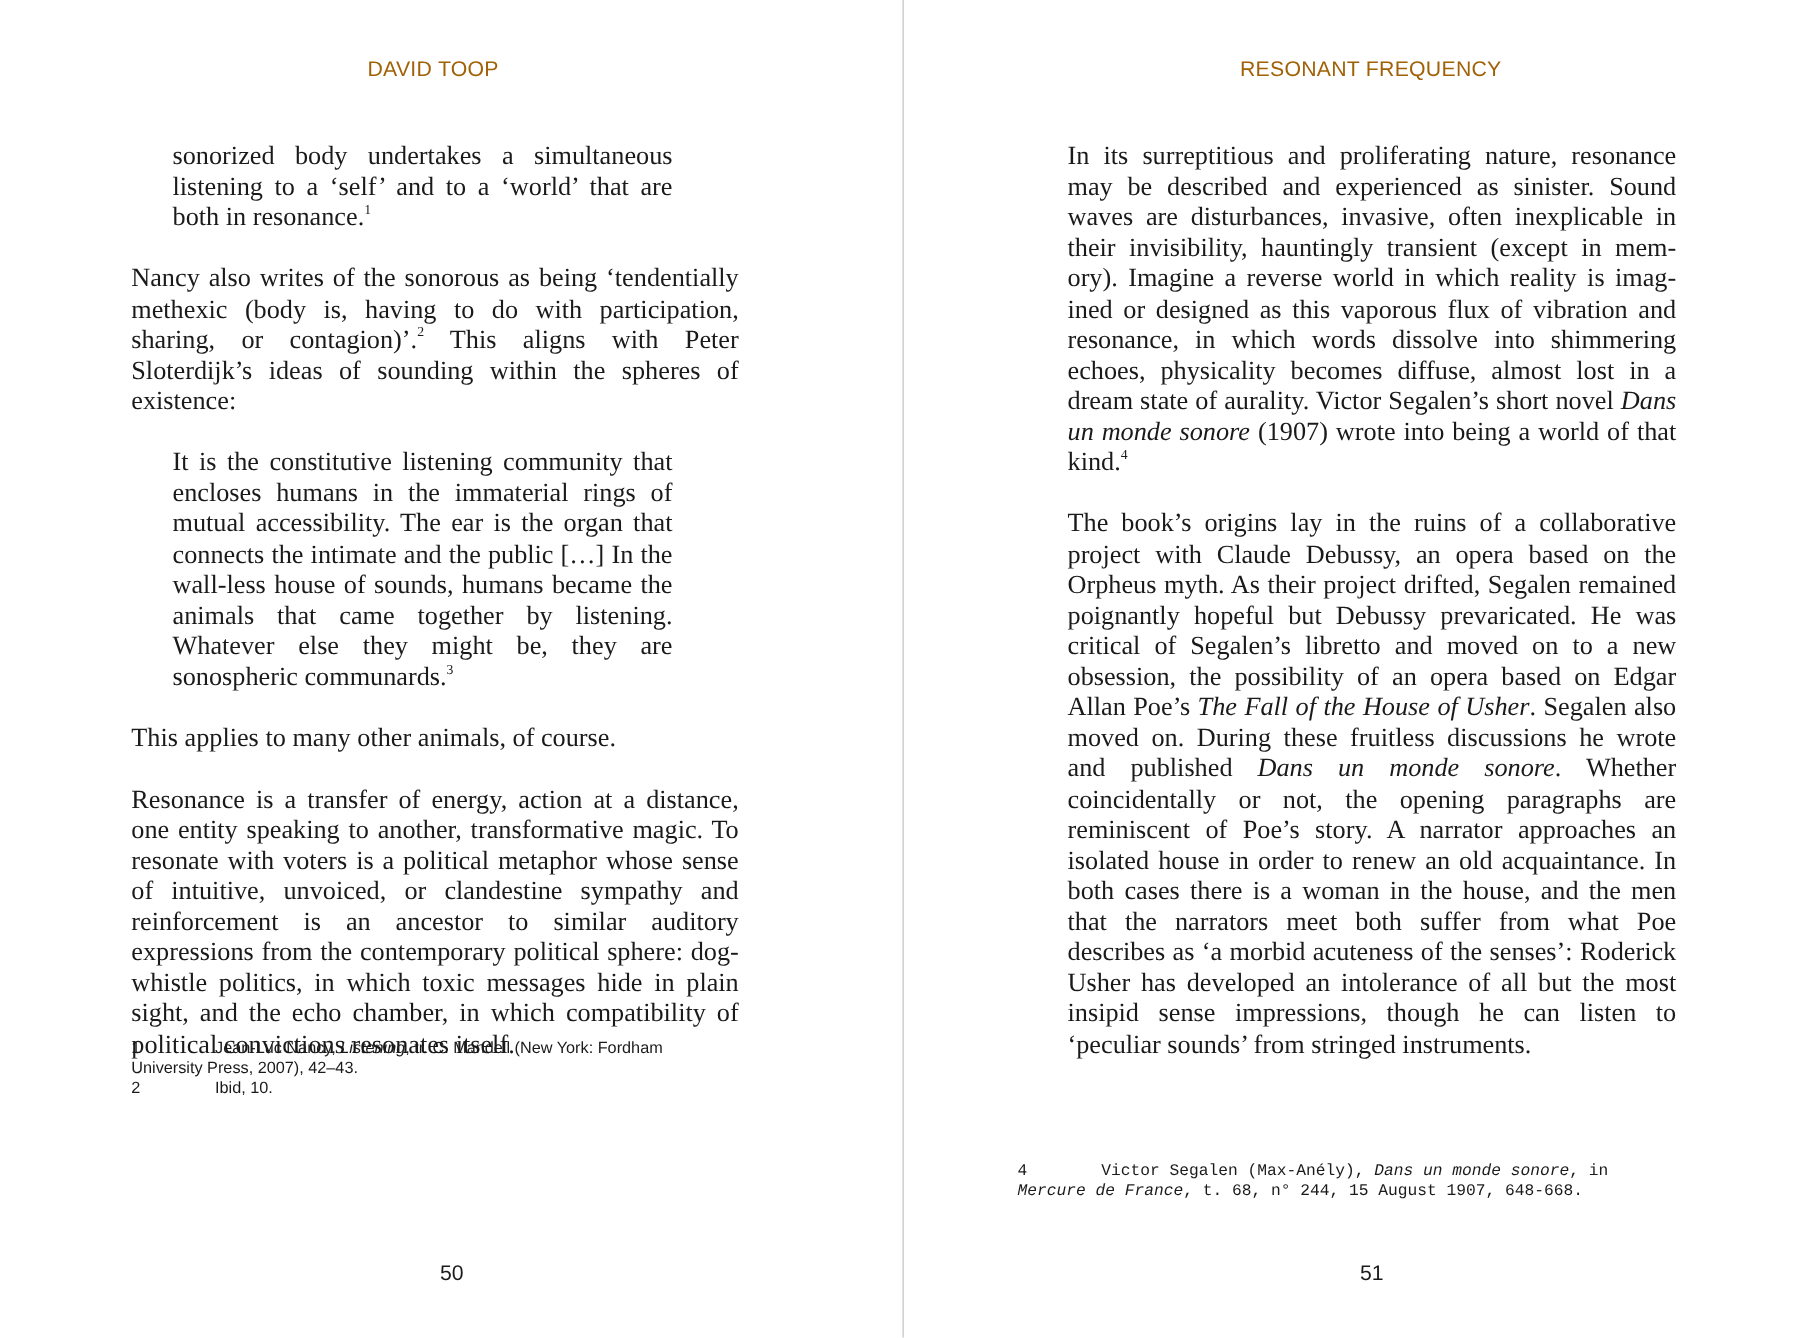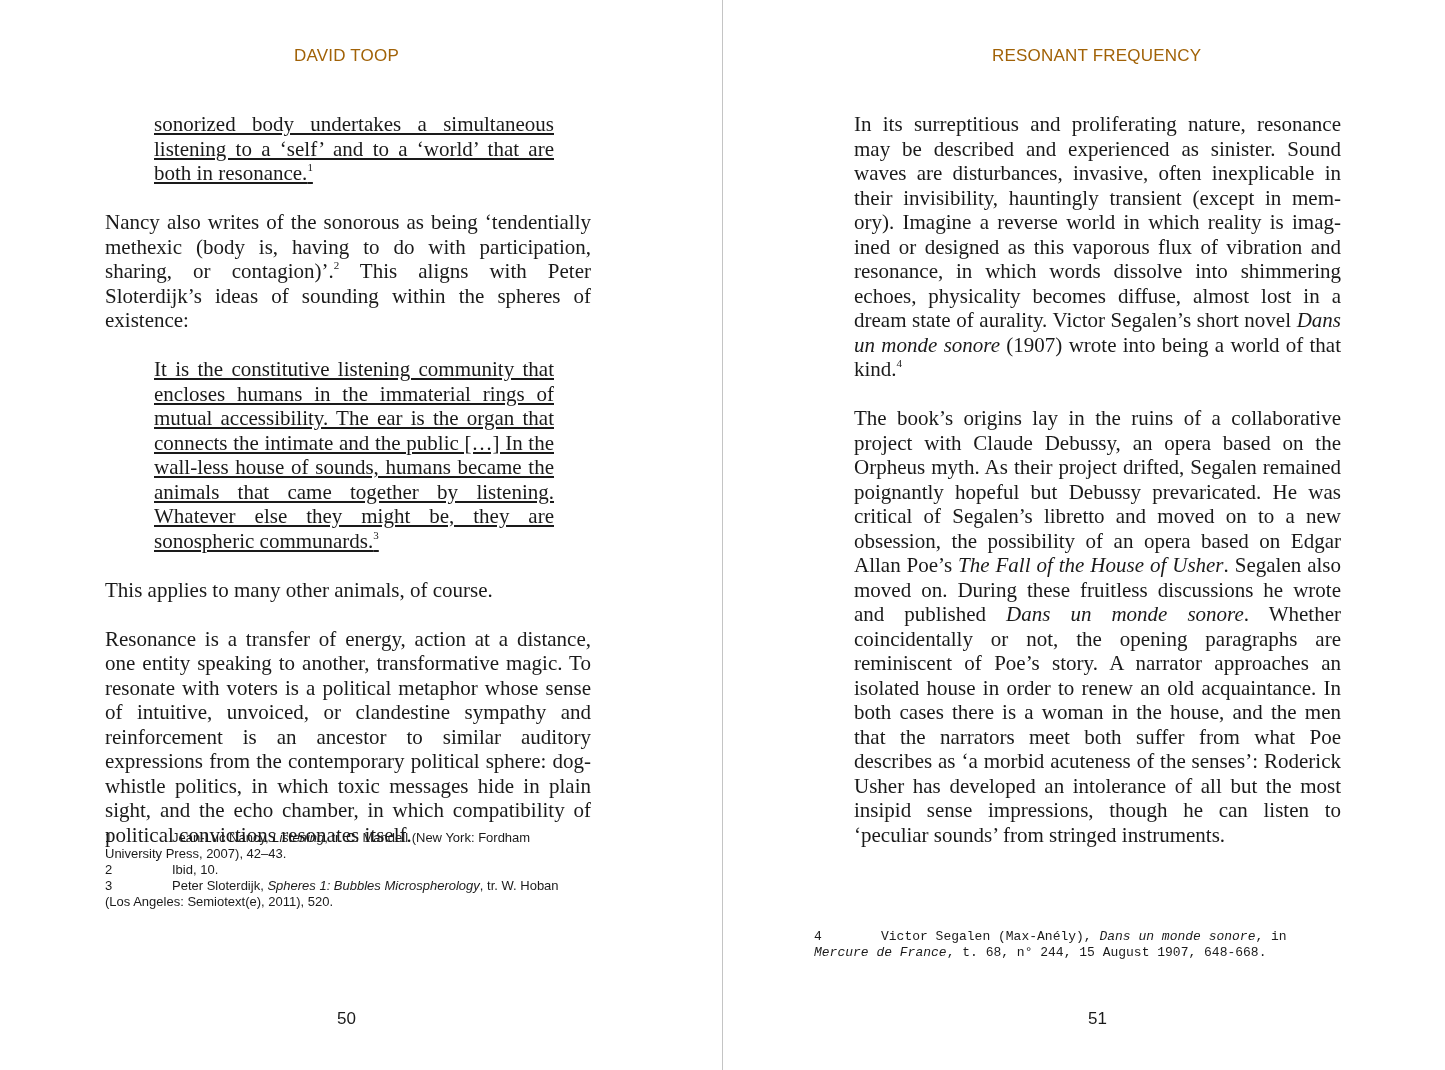--- a/index.html
+++ b/index.html
@@ -8,48 +8,47 @@
   .page.left { left: 0; width: 722px; }
   .page.right { left: 723px; width: 722px; }
   .divider { position: absolute; left: 722px; top: 0; width: 1px; height: 1070px; background: #c4c4c4; }
   .running-head { position: absolute; top: 46px; font-family: "Liberation Sans", sans-serif; font-size: 17px; letter-spacing: 0.2px; color: #a16207; }
   .left .running-head { left: 294px; }
   .right .running-head { left: 269px; }
   .body-text { position: absolute; top: 112px; font-family: "Liberation Serif", serif; font-size: 21px; line-height: 24.5px; text-align: justify; hyphens: manual; }
   .left .body-text { left: 105px; width: 486px; }
   .right .body-text { left: 131px; width: 487px; }
   .body-text p { margin: 0 0 24.5px 0; }
-  .body-text p.quote { margin-left: 49px; width: 400px; text-decoration: underline; }
+  .body-text p.quote { margin-left: 33px; width: 400px; }
   .body-text i { font-style: italic; }
   sup { font-size: 11px; line-height: 0; vertical-align: super; position: relative; top: -1px; }
   .footnotes { position: absolute; font-family: "Liberation Sans", sans-serif; font-size: 13px; line-height: 16px; color: #1a1a1a; }
   .left .footnotes { left: 105px; top: 830px; width: 480px; }
   .right .footnotes { left: 91px; top: 929px; width: 480px; font-family: Liberation Mono, monospace; }
   .fn { margin: 0; }
   .fn .num { display: inline-block; width: 67px; }
   .page-number { position: absolute; top: 1009px; font-family: "Liberation Sans", sans-serif; font-size: 17px; }
-  .left .page-number { left: 337px; text-align: center; }
+  .left .page-number { left: 352px; text-align: center; }
   .right .page-number { left: 365px; }
 </style>
 </head>
 <body>
 
 <div class="page left">
   <div class="running-head">DAVID TOOP</div>
   <div class="body-text">
       <p class="quote"><span>sonorized body undertakes a simultaneous listening to a ‘self’ and to a ‘world’ that are both in resonance.</span><sup>1</sup></p>
       <p class="body"><span>Nancy also writes of the sonorous as being ‘tenden­tially methexic (body is, having to do with participa­tion, sharing, or contagion)’.</span><sup>2</sup><span> This aligns with Peter Sloterdijk’s ideas of sounding within the spheres of existence:</span></p>
       <p class="quote"><span>It is the constitutive listening community that encloses humans in the immaterial rings of mutual accessibility. The ear is the organ that connects the intimate and the public […] In the wall-less house of sounds, humans became the animals that came together by listening. Whatever else they might be, they are sonospheric communards.</span><sup>3</sup></p>
       <p class="body"><span>This applies to many other animals, of course.</span></p>
       <p class="body"><span>Resonance is a transfer of energy, action at a distance, one entity speaking to another, transformative magic. To resonate with voters is a political metaphor whose sense of intuitive, unvoiced, or clandestine sympathy and reinforcement is an ancestor to similar auditory expressions from the contemporary political sphere: dog-whistle politics, in which toxic messages hide in plain sight, and the echo chamber, in which compati­bility of political convictions resonates itself.</span></p>
     </div>
   <div class="footnotes">
       <div class="fn"><span class="num">1</span><span>Jean-Luc Nancy, </span><i>Listening</i><span>, tr. C. Mandell (New York: Fordham University Press, 2007), 42–43.</span></div>
       <div class="fn"><span class="num">2</span><span>Ibid, 10.</span></div>
-      <div class="fn"><span class="num">3</span><span>Peter Sloterdijk, </span><i>Spheres 1: Bubbles Microspherology</i><span>, tr. W. Hoban (Los Angeles: Semiotext(e), 2011), 520.</span></div>
     </div>
   <div class="page-number">50</div>
 </div>
 
 <div class="divider"></div>
 
 <div class="page right">
   <div class="running-head">RESONANT FREQUENCY</div>
   <div class="body-text">
       <p class="body"><span>In its surreptitious and proliferating nature, resonance may be described and experienced as sinister. Sound waves are disturbances, invasive, often inexplicable in their invisibility, hauntingly transient (except in mem­ory). Imagine a reverse world in which reality is imag­ined or designed as this vaporous flux of vibration and resonance, in which words dissolve into shimmering echoes, physicality becomes diffuse, almost lost in a dream state of aurality. Victor Segalen’s short novel </span><i>Dans un monde sonore</i><span> (1907) wrote into being a world of that kind.</span><sup>4</sup></p>

